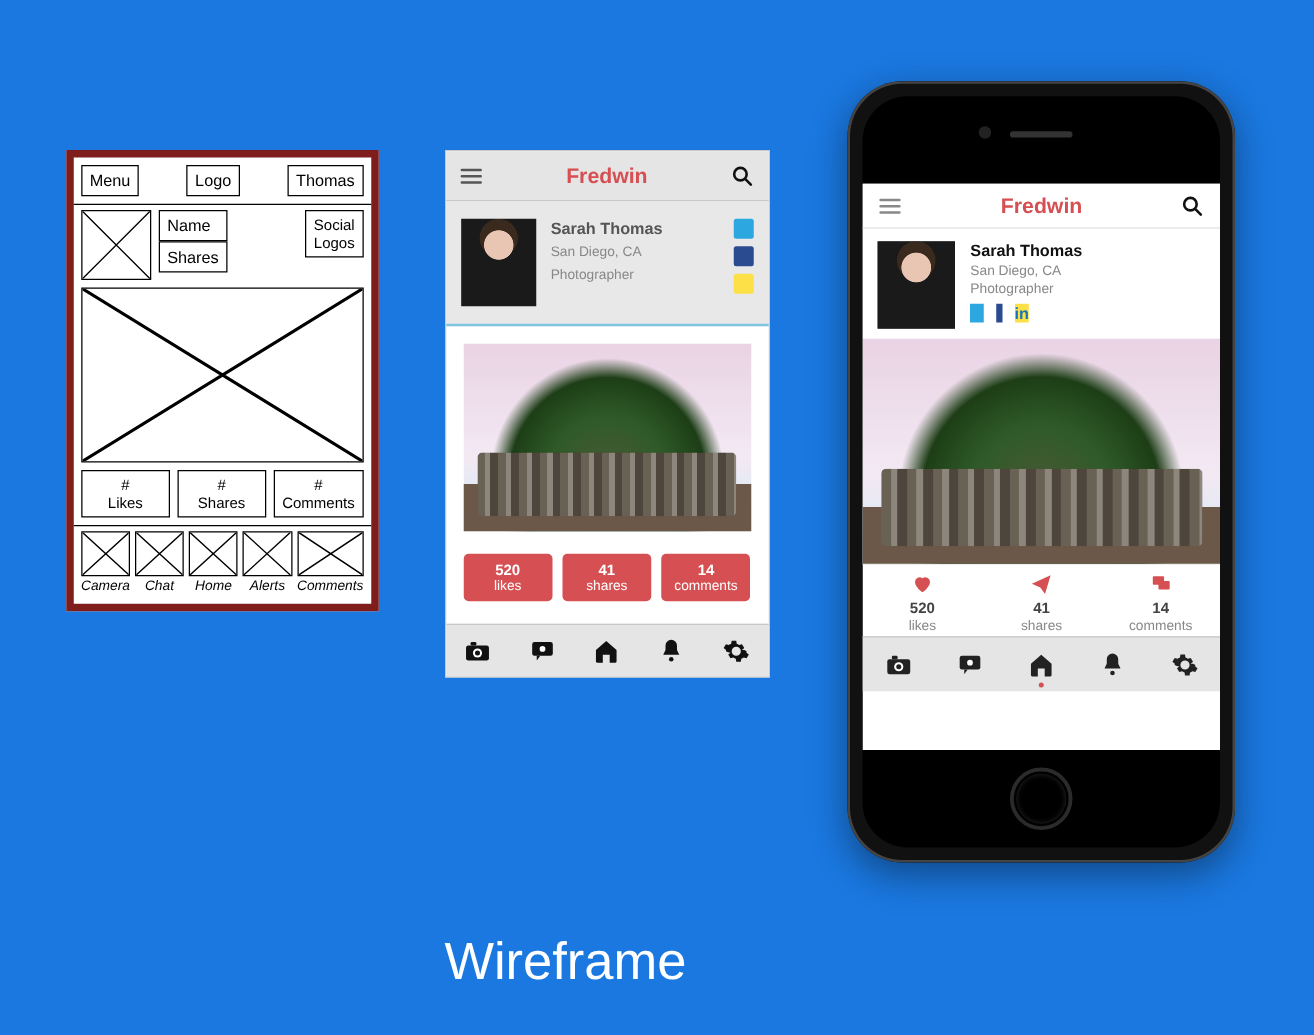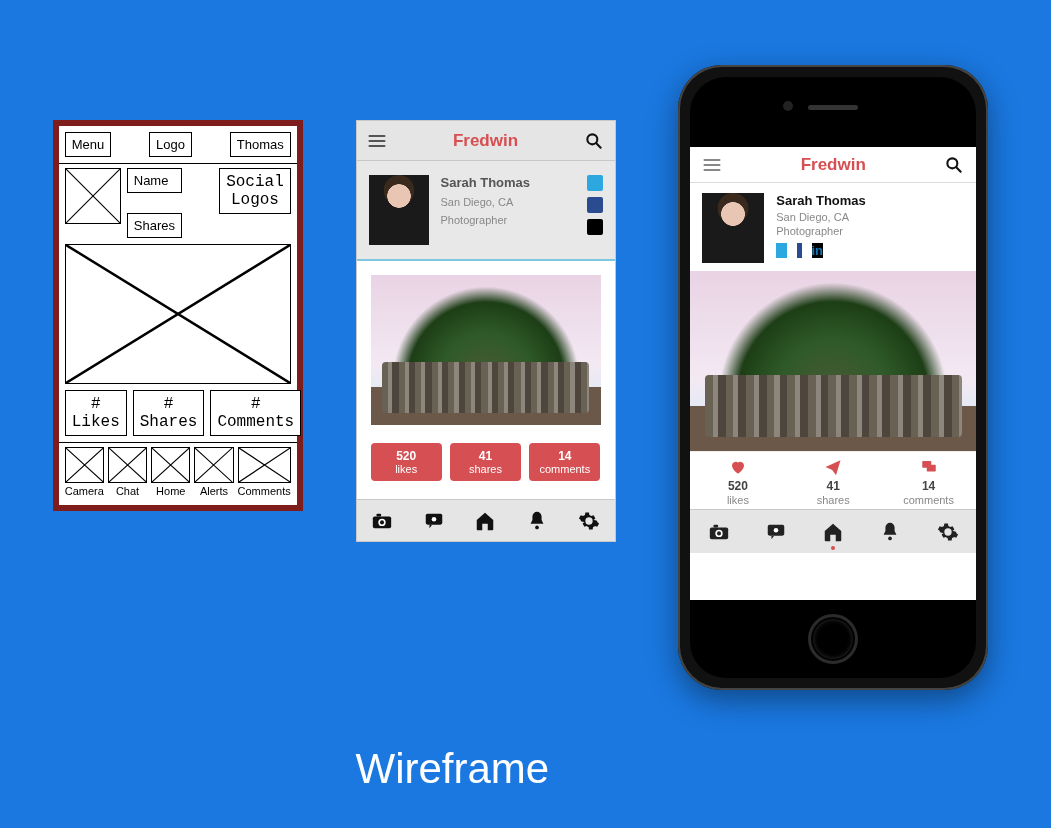--- a/index.html
+++ b/index.html
@@ -23,42 +23,42 @@
   .caption-row{position:absolute;bottom:35px;left:0;right:0;display:flex;justify-content:space-evenly;color:#fff;font-size:42px;font-weight:300;}
   .cap{width:340px;text-align:left;}
 
   
   .wire{width:250px;background:#fff;border:6px solid #7f1d1d;padding:6px 6px 8px;font-size:13px;color:#000;}
   .wrow{display:flex;gap:6px;margin-bottom:6px;align-items:flex-start;}
   .wbox{border:1px solid #000;padding:4px 6px;white-space:nowrap;background:#fff;}
   .wgap{flex:1;}
   .wimg{border:1px solid #000;position:relative;background:#fff;}
   .wimg svg{position:absolute;inset:0;width:100%;height:100%;}
-  .wstack{display:flex;flex-direction:column;gap:20px;}
+  .wstack{display:flex;flex-direction:column;gap:0;}
   .whr{height:1px;background:#000;margin:4px -6px;}
-  .wcenter{text-align:center;font-size:16px;font-family:Liberation Mono, monospace;}
+  .wcenter{text-align:center;font-size:12px;}
   .wnav{display:flex;justify-content:space-between;gap:4px;margin-top:4px;}
-  .wnav .wcell{flex:1;text-align:center;}
+  .wnav .wcell{flex:1;text-align:center;font-style:italic;}
   .wnav .wimg{height:36px;}
   .wnav .lab{font-size:11px;margin-top:2px;}
 
   
   .mock{width:260px;background:#fff;border:1px solid #c8c8c8;font-size:12px;color:#333;}
   .mhead{background:var(--grey);height:40px;display:flex;align-items:center;justify-content:space-between;padding:0 10px;border-bottom:1px solid #c8c8c8;}
   .mlogo{color:var(--accent);font-weight:800;font-size:17px;}
   .mprofile{background:#e8e8e8;padding:14px 12px;display:flex;gap:12px;border-bottom:2px solid #7fc7e0;}
   .mava{width:60px;height:70px;background:#444;position:relative;overflow:hidden;}
   .minfo{flex:1;}
   .mname{font-weight:700;color:#555;font-size:13px;margin-bottom:6px;}
   .mline{color:#888;font-size:11px;margin-bottom:6px;}
   .msocial{display:flex;flex-direction:column;gap:6px;}
   .sicon{width:16px;height:16px;border-radius:2px;}
   .tw{background:#2ca7e0;}
   .fb{background:#2b4b90;}
-  .li{background:#000000;}
+  .li{background:#fde047;}
   .mphoto{height:150px;margin:14px;position:relative;}
   .mbtns{display:flex;gap:8px;padding:4px 14px 18px;}
   .mbtn{flex:1;background:var(--accent);color:#fff;border-radius:4px;padding:6px 0;text-align:center;font-size:11px;}
   .mbtn .n{font-weight:700;font-size:12px;display:block;}
   .mtabs{height:42px;background:var(--grey);border-top:1px solid #c8c8c8;display:flex;align-items:center;justify-content:space-around;}
   .mtabs .ti{width:22px;height:22px;color:#111;}
 
   
   .phonewrap{margin-top:-55px;width:330px;display:flex;justify-content:center;}
   .phone{width:310px;height:625px;background:#111;border-radius:44px;padding:12px;box-shadow:0 0 0 2px #444 inset,0 10px 30px rgba(0,0,0,.4);position:relative;}

